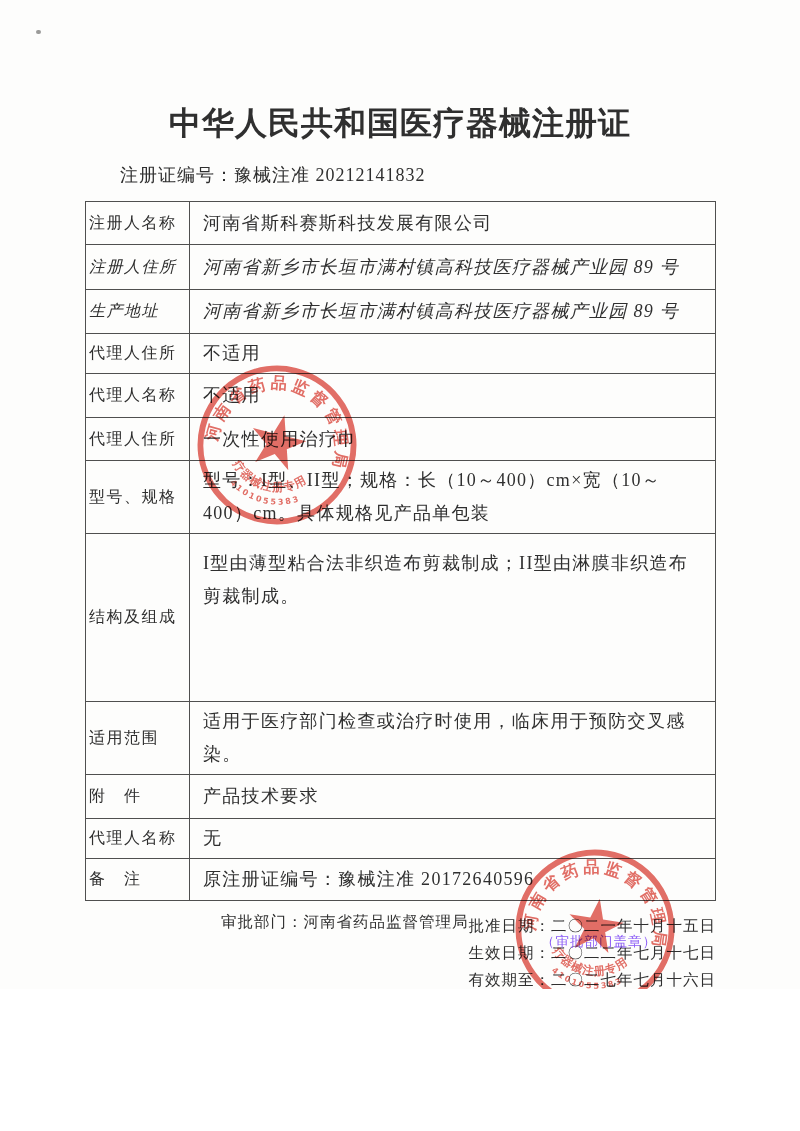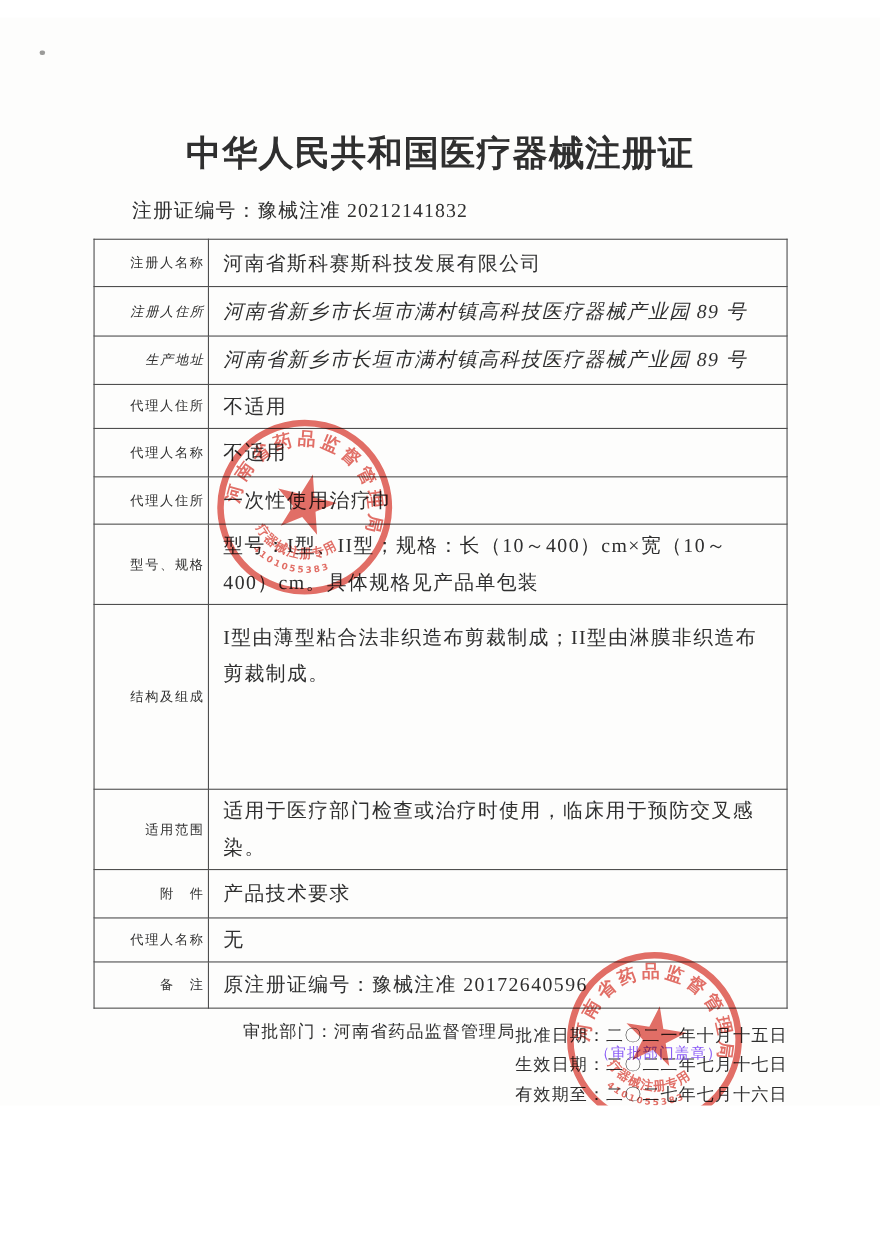--- a/index.html
+++ b/index.html
@@ -1,17 +1,17 @@
 <!DOCTYPE html>
 <html><head>
 <meta charset="utf-8">
 <style>
   html,body { margin:0; padding:0; background:#ffffff; }
   .page {
-    position:relative; width:800px; height:989px; margin:16px auto;
+    position:relative; width:800px; height:989px; margin:0 auto;
     background:#fdfdfc; overflow:hidden;
     font-family:"Liberation Serif","DejaVu Serif",serif;
     color:#2f2f2f;
   }
   .speck { position:absolute; left:36px; top:30px; width:5px; height:4px;
     background:#7a7a78; border-radius:2px; opacity:.75; }
 
   .doc-title {
     position:absolute; top:102px; left:0; width:100%;
     text-align:center; font-size:32px; font-weight:bold; letter-spacing:1px;
@@ -23,22 +23,22 @@
 
   table.cert-table {
     position:absolute; left:85px; top:201px; width:631px;
     border-collapse:collapse; table-layout:fixed;
   }
   .cert-table th, .cert-table td {
     border:1.3px solid #4f4f4f; font-weight:normal;
     font-size:18px;
   }
   .cert-table th {
-    width:97px; text-align:right; letter-spacing:1.5px; padding:0 3px;
-    font-size:12px;
+    width:97px; text-align:left; letter-spacing:1.5px; padding:0 3px;
+    font-size:16px;
   }
   .cert-table td {
     padding:3px 10px 3px 13px; letter-spacing:1.3px; line-height:33px;
   }
   
   .cert-table tr:nth-child(1)  { height:43px; }
   .cert-table tr:nth-child(2)  { height:45px;font-style:italic; }
   .cert-table tr:nth-child(3)  { height:44px;font-style:italic; }
   .cert-table tr:nth-child(4)  { height:37px; }
   .cert-table tr:nth-child(5)  { height:44px; }

